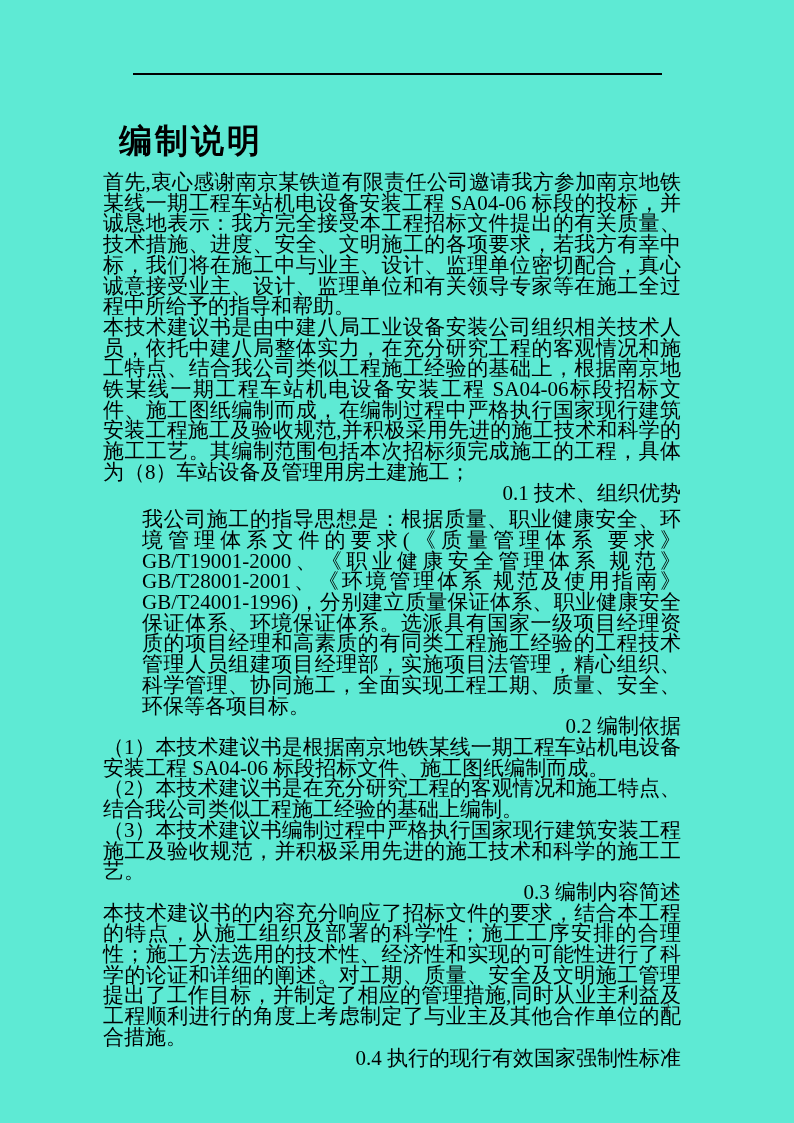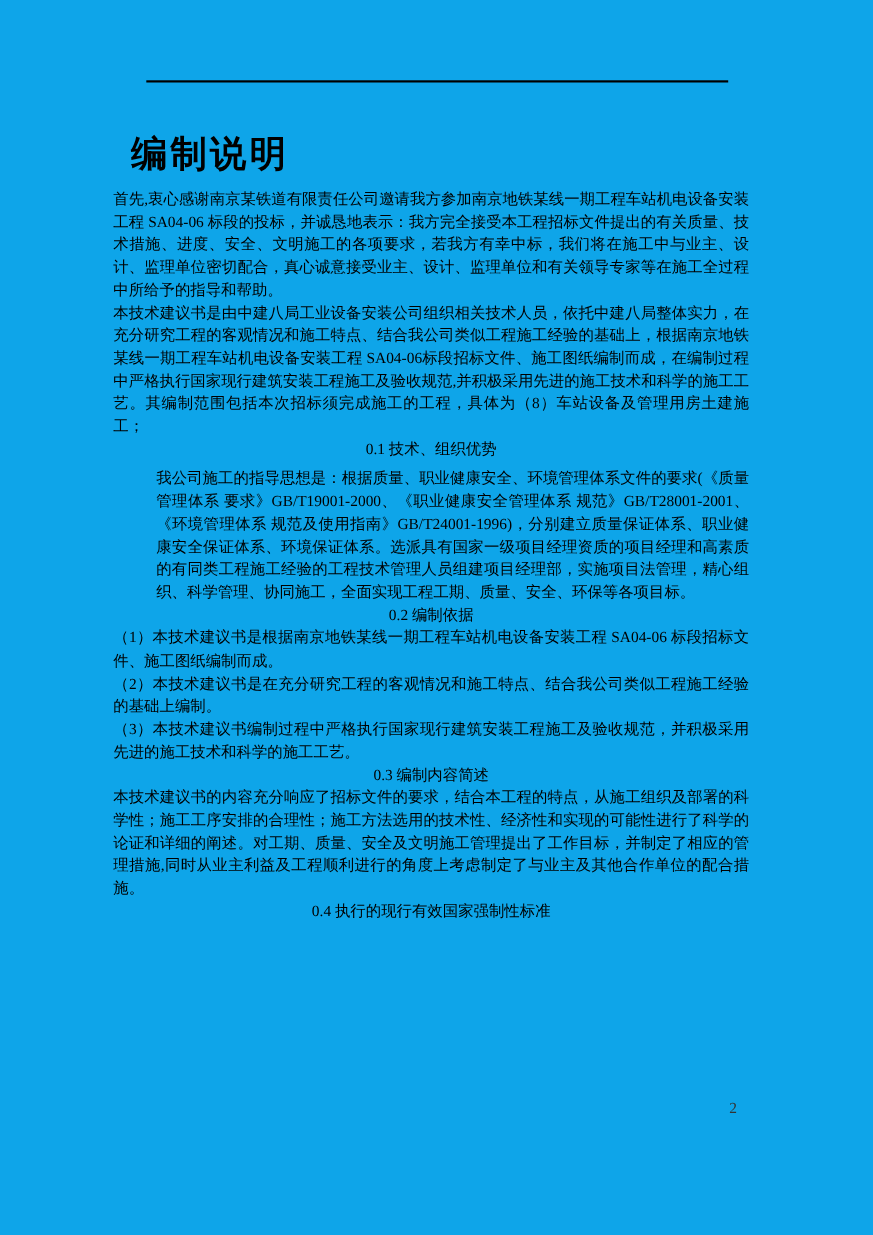--- a/index.html
+++ b/index.html
@@ -4,21 +4,21 @@
 <style>
   html, body {
     margin: 0;
     padding: 0;
     background: #ffffff;
   }
   .page {
     position: relative;
     width: 794px;
     height: 1123px;
-    background: #0ea5e9;
+    background: #5eead4;
     font-family: "Liberation Serif", "DejaVu Serif", serif;
     color: #000000;
     overflow: hidden;
   }
   .header-rule {
     position: absolute;
     left: 133px;
     top: 73px;
     width: 529px;
     border-top: 2px solid #000000;
@@ -31,34 +31,34 @@
     font-weight: bold;
     letter-spacing: 3px;
     line-height: 1.2;
     white-space: nowrap;
   }
   .content {
     position: absolute;
     left: 103px;
     top: 172px;
     width: 578px;
-    font-size: 14px;
+    font-size: 21px;
     line-height: 20.7px;
     text-align: justify;
   }
   .content p {
     margin: 0;
     padding: 0;
   }
   .content p.gap-above {
     margin-top: 6px;
     margin-left: 39px;
   }
   .content p.heading {
-    text-align: center;
+    text-align: right;
   }
   .page-number {
     position: absolute;
     left: 663px;
     top: 1001px;
     font-size: 14px;
     color: #333333;
   }
 </style>
 </head>

